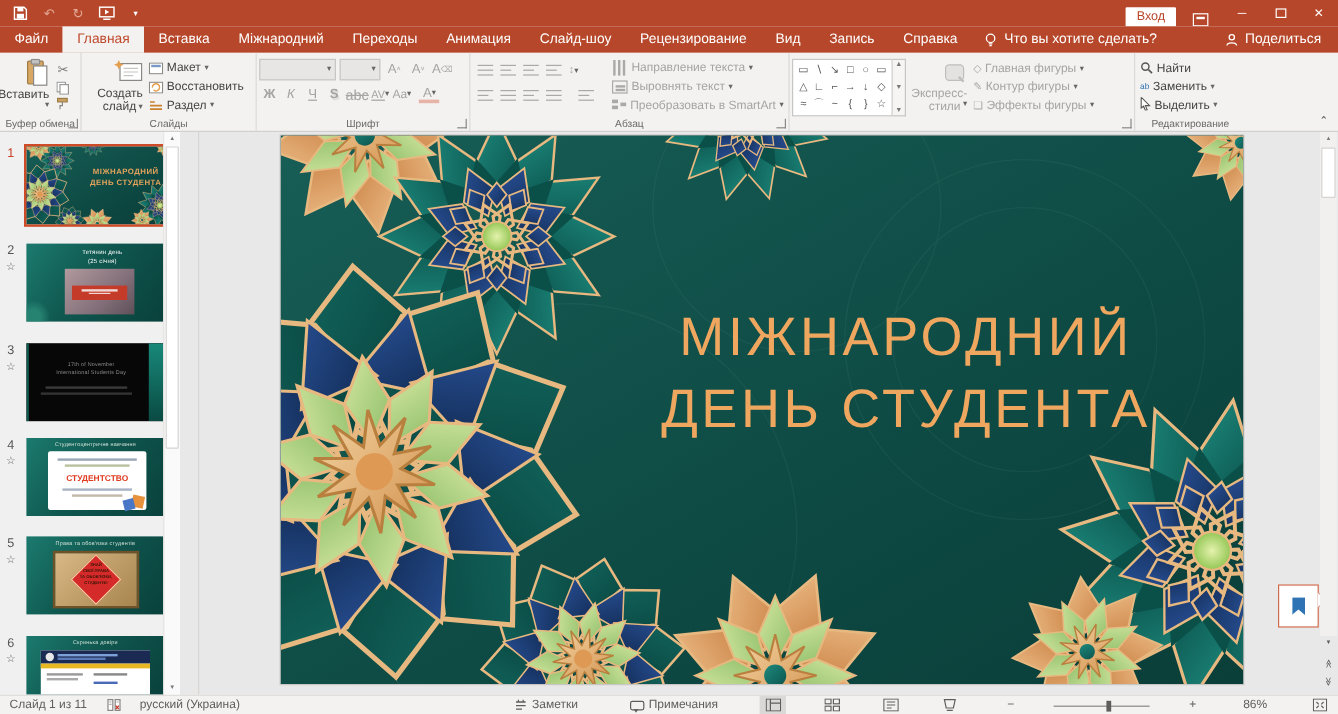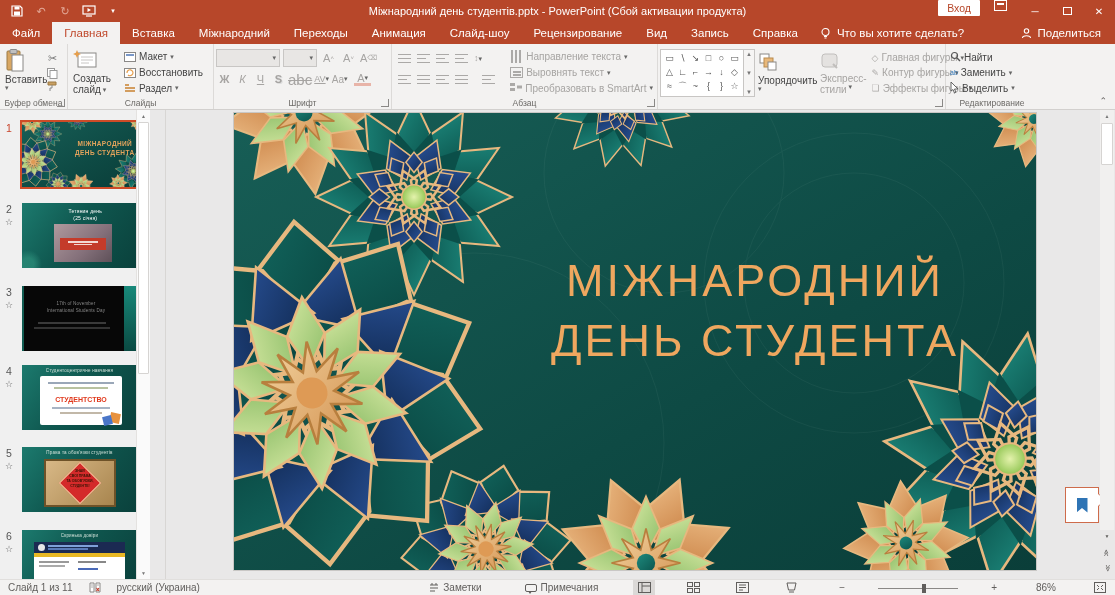--- a/index.html
+++ b/index.html
@@ -5,40 +5,40 @@
   *{margin:0;padding:0;box-sizing:border-box;font-family:"Liberation Sans","DejaVu Sans",sans-serif;}
   html,body{width:1115px;height:595px;overflow:hidden;background:#e9e8e8;}
   #app{position:relative;width:1115px;height:595px;}
 
   
   .titlebar{position:absolute;top:0;left:0;right:0;height:22px;background:#B7472A;color:#fff;display:flex;align-items:center;font-size:11px;}
   .qat{display:flex;align-items:center;gap:10px;padding:0 10px;}
   .qat .qi{width:14px;height:14px;display:flex;align-items:center;justify-content:center;font-size:11px;color:#fff;cursor:default;}
   .qat .dimmed{color:#E2A795;}
   .tb-title{position:absolute;left:0;right:0;text-align:center;pointer-events:none;font-size:11px;}
-  .tb-right{margin-left:auto;display:flex;align-items:flex-start;height:22px;}
+  .tb-right{margin-left:auto;display:flex;align-items:flex-end;height:22px;}
   .signin{background:#fff;color:#B7472A;font-size:10.5px;padding:2px 9px;margin-right:14px;border-radius:1px;}
   .winbtn{width:32px;height:22px;display:flex;align-items:center;justify-content:center;color:#fff;font-size:10px;}
   .restore-glyph{width:9px;height:8px;border:1px solid #fff;position:relative;}
   .ribbondisp{width:13px;height:11px;border:1px solid #fff;position:relative;margin-right:12px;}
   .ribbondisp:after{content:"";position:absolute;left:2px;right:2px;top:2px;height:2px;background:#fff;}
 
   
   .tabsrow{position:absolute;top:22px;left:0;right:0;height:22px;background:#B7472A;display:flex;align-items:stretch;color:#fff;font-size:11.5px;}
   .tab{display:flex;align-items:center;padding:0 12px;cursor:default;}
   .tab.active{background:#F3F2F1;color:#C0492C;}
   .tellme{display:flex;align-items:center;gap:6px;padding:0 10px;}
   .share{margin-left:auto;display:flex;align-items:center;gap:5px;padding:0 14px;}
 
   
   .ribbon{position:absolute;top:44px;left:0;right:0;height:66px;background:#F3F2F1;border-bottom:1px solid #D2D0CE;display:flex;}
   .grp{position:relative;height:100%;border-right:1px solid #DCDAD8;padding:3px 2px 13px 2px;display:flex;}
   .glabel{position:absolute;bottom:1px;left:0;right:0;text-align:center;font-size:8.5px;color:#6b6966;}
   .launcher{position:absolute;bottom:2px;right:2px;width:8px;height:8px;border-right:1.5px solid #8a8886;border-bottom:1.5px solid #8a8886;}
-  .bb{display:flex;flex-direction:column;align-items:flex-start;justify-content:flex-start;font-size:10px;color:#444;line-height:11px;text-align:center;padding:1px 3px;}
+  .bb{display:flex;flex-direction:column;align-items:flex-end;justify-content:flex-start;font-size:10px;color:#444;line-height:11px;text-align:center;padding:1px 3px;}
   .bb .bicon{height:26px;display:flex;align-items:center;}
   .caret{font-size:7px;line-height:6px;color:#666;}
   .col{display:flex;flex-direction:column;justify-content:flex-start;}
   .sr{display:flex;align-items:center;font-size:10px;color:#444;height:17px;gap:3px;padding:0 2px;white-space:nowrap;}
   .sr.gray, .gray{color:#A6A4A2;}
   .combo{width:64px;height:18px;background:#E8E6E4;border:1px solid #C8C6C4;display:flex;align-items:center;justify-content:flex-end;padding:0 3px;color:#999;}
   .combo.small{width:34px;}
   .fbtn{min-width:17px;height:16px;display:flex;align-items:center;justify-content:center;font-size:11px;color:#A6A4A2;}
   .mini{width:13px;height:11px;position:relative;display:inline-block;}
   .mini i{position:absolute;left:0;height:1.5px;background:#ABA9A7;}
@@ -1025,21 +1025,20 @@
         </span>
       <span class="qi">
         <svg width="14" height="12" viewBox="0 0 14 12">
             <rect x="1" y="1" width="12" height="8" fill="none" stroke="#fff" stroke-width="1.2"></rect>
             <path d="M5.5,3 L9,5 L5.5,7 z" fill="#fff"></path>
             <path d="M4,11 h6" stroke="#fff" stroke-width="1.2"></path>
           </svg>
       </span>
       <span class="qi" style="font-size:7px;">▾</span>
     </div>
-    <div class="tb-title">Міжнародний день студентів.pptx - PowerPoint (Сбой активации продукта)</div>
     <div class="tb-right">
       <span class="signin">Вход</span>
       <span class="ribbondisp"></span>
       <span class="winbtn">
           <span>─</span>
         </span>
       <span class="winbtn">
           <span class="restore-glyph"></span>
         </span>
       <span class="winbtn">
@@ -1173,21 +1172,21 @@
           <span class="fbtn" style="text-decoration:none;">
               <span>А</span>
               <span style="font-size:7px;">⌫</span>
             </span>
         </div>
         <div style="display:flex;gap:1px;align-items:center;height:20px;">
           <span class="fbtn" style="font-weight:bold;">Ж</span>
           <span class="fbtn" style="font-style:italic;">К</span>
           <span class="fbtn" style="text-decoration:underline;">Ч</span>
           <span class="fbtn" style="font-weight:bold;text-shadow:1px 1px 0 #ddd;">S</span>
-          <span class="fbtn" style="text-decoration:line-through;font-size:15px;">abc</span>
+          <span class="fbtn" style="text-decoration:line-through;font-size:12px;">abc</span>
           <span class="fbtn" style="font-size:9px;">
               <span style="text-decoration:underline;">AV</span>
               <span class="caret">▾</span>
             </span>
           <span class="fbtn" style="font-size:10px;">
               <span>Aa</span>
               <span class="caret">▾</span>
             </span>
           <span class="fbtn" style="border-bottom:3px solid #E8B4A8;margin-left:5px;height:14px;">
               <span>А</span>
@@ -1304,31 +1303,20 @@
             <span class="shapecell">~</span>
             <span class="shapecell">{</span>
             <span class="shapecell">}</span>
             <span class="shapecell">☆</span>
         </div>
         <div class="shapescroll">
             <span>▲</span>
             <span>▼</span>
             <span>▼</span>
           </div>
-      </div>
-      <div class="bb" style="width:62px;padding-top:2px;">
-        <span class="bicon">
-          <svg width="20" height="20" viewBox="0 0 20 20">
-              <rect x="2" y="2" width="9" height="9" fill="#fff" stroke="#8a8886"></rect>
-              <rect x="6" y="6" width="9" height="9" fill="#E8B87A" stroke="#B98A4C"></rect>
-              <rect x="10" y="10" width="8" height="8" fill="#fff" stroke="#8a8886"></rect>
-            </svg>
-        </span>
-        <span>Упорядочить</span>
-        <span class="caret">▾</span>
       </div>
       <div class="bb gray" style="width:54px;padding-top:2px;color:#A6A4A2;">
         <span class="bicon">
           <svg width="20" height="20" viewBox="0 0 20 20">
               <rect x="2" y="3" width="15" height="13" rx="3" fill="#E4E2E0" stroke="#C0BEBC"></rect>
               <path d="M13,13 l4,4" stroke="#C0BEBC" stroke-width="2"></path>
             </svg>
         </span>
         <span>Экспресс-</span>
         <span style="display:flex;gap:2px;">

